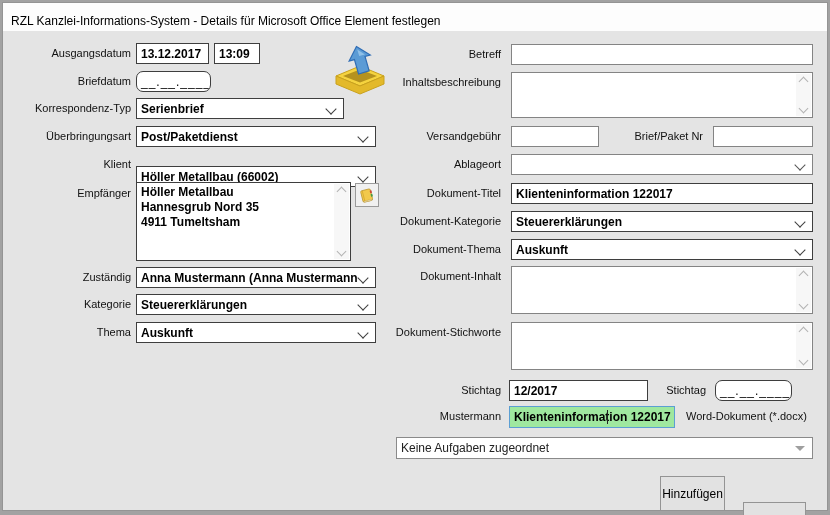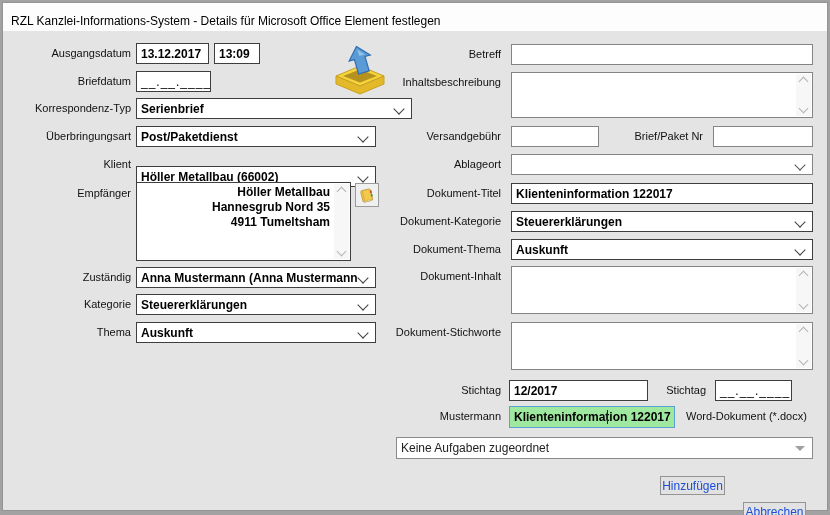--- a/index.html
+++ b/index.html
@@ -10,45 +10,45 @@
   .titlebar{position:absolute;left:0;top:0;right:0;height:28px;background:#fdfdfd;
             display:flex;align-items:center;padding-left:8px;box-sizing:border-box;}
   .titlebar span{font-size:12px;color:#000;margin-top:7px;}
   .lb{position:absolute;font-size:11px;color:#111;text-align:right;white-space:nowrap;}
   .lb-l{left:8px;width:120px;}
   .lb-r{left:350px;width:148px;}
   .fld{position:absolute;background:#fff;border:1px solid #3e3e3e;height:21px;
        font-size:12px;font-weight:bold;color:#000;display:flex;align-items:center;
        padding:0 4px;box-sizing:border-box;overflow:hidden;white-space:nowrap;}
   .empty{border-color:#848484;font-weight:normal;}
-  .mask{font-weight:normal;letter-spacing:1px;}
+  .mask{font-weight:normal;letter-spacing:1px;border-radius:7px;}
   .combo{padding-right:18px;}
   .chev{width:7px;height:7px;border-right:1.4px solid #3f3f3f;border-bottom:1.4px solid #3f3f3f;
         display:inline-block;transform:rotate(45deg);position:absolute;right:8px;top:6px;}
   .combo.empty .chev{border-color:#555;}
   .ta{position:absolute;background:#fff;border:1px solid #848484;box-sizing:border-box;}
-  .ta.filled{border-color:#3e3e3e;text-align:right;}
+  .ta.filled{border-color:#3e3e3e;}
   .ta-text{position:absolute;left:4px;top:2px;right:20px;font-size:12px;font-weight:bold;
            color:#000;white-space:pre-line;line-height:15px;}
   .sb{position:absolute;top:1px;bottom:1px;right:1px;width:15px;background:#f7f7f7;
       display:flex;flex-direction:column;justify-content:space-between;align-items:center;
       padding:4px 0;box-sizing:border-box;}
   .chev-u,.chev-d{width:6px;height:6px;border-right:1.4px solid #b3b3b3;
                   border-bottom:1.4px solid #b3b3b3;display:inline-block;}
   .chev-u{transform:rotate(-135deg);}
   .chev-d{transform:rotate(45deg);}
   .iconbtn{position:absolute;width:24px;height:24px;background:#f0f0f0;border:1px solid #9a9a9a;
            box-sizing:border-box;display:flex;align-items:center;justify-content:center;padding:0;}
   .green{background:#9fe89f;border:1px solid #5c9fd3;position:relative;}
   .cursor{position:absolute;left:97px;top:3px;width:1px;height:14px;background:#222;}
   .tasks{border:1px solid #8a8a8a;font-weight:normal;color:#222;padding-right:22px;}
   .tri{position:absolute;right:7px;top:8px;width:0;height:0;border-left:5px solid transparent;
        border-right:5px solid transparent;border-top:5px solid #9f9f9f;}
-  .btn{position:absolute;height:19px;background:#e2e2e2;border:1px solid #949494;
-       font-size:12px;color:#1d4ed8;display:flex;align-items:center;justify-content:center;
+  .btn{position:absolute;height:35px;background:#e2e2e2;border:1px solid #949494;
+       font-size:12px;color:#000000;display:flex;align-items:center;justify-content:center;
        box-sizing:border-box;font-family:"Liberation Sans",sans-serif;}
   .statictext{position:absolute;font-size:11px;color:#111;white-space:nowrap;}
   .icon{position:absolute;}
 </style>
 </head>
 <body>
 
 <div class="dialog">
 
   <div class="titlebar">
@@ -56,21 +56,21 @@
   </div>
 
   <div class="lb lb-l" style="top:44px">Ausgangsdatum</div>
   <div class="fld" style="left:133px;top:40px;width:73px">13.12.2017</div>
   <div class="fld" style="left:211px;top:40px;width:46px">13:09</div>
 
   <div class="lb lb-l" style="top:72px">Briefdatum</div>
   <div class="fld mask" style="left:133px;top:68px;width:75px">__.__.____</div>
 
   <div class="lb lb-l" style="top:99px">Korrespondenz-Typ</div>
-  <div class="fld combo" style="left:133px;top:95px;width:276px">
+  <div class="fld combo" style="left:133px;top:95px;width:208px">
     <span>Serienbrief</span>
     <span class="chev"></span>
   </div>
 
   <div class="lb lb-l" style="top:127px">Überbringungsart</div>
   <div class="fld combo" style="left:133px;top:123px;width:240px">
     <span>Post/Paketdienst</span>
     <span class="chev"></span>
   </div>
 

